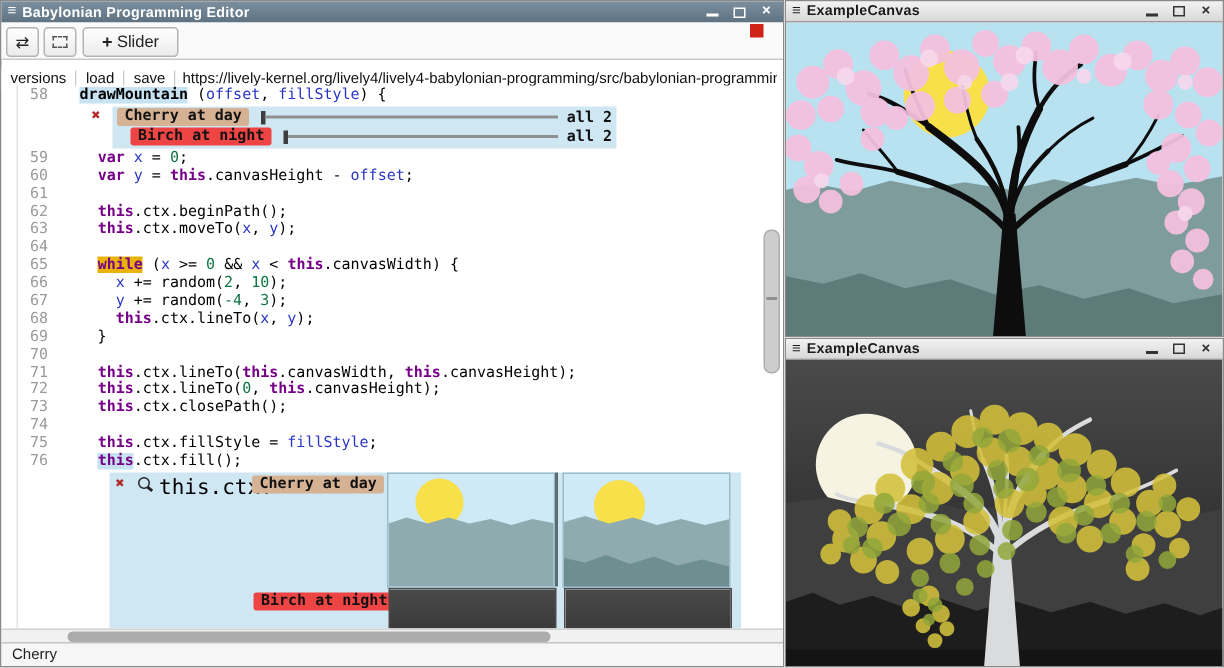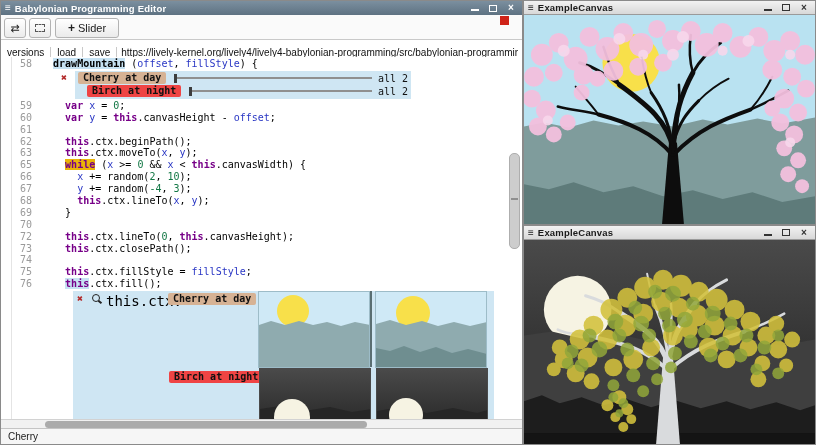--- a/index.html
+++ b/index.html
@@ -53,21 +53,21 @@
   #annotation-widget { position:relative; margin:1px 0 1px 74px; width:336px; background:#cfe6f3; padding:1px 3px; }
   #annotation-widget .aw-close { position:absolute; left:-14px; top:1px; color:#b32b2b; font-weight:bold; font-size:10px; }
   .aw-row { height:13px; display:flex; align-items:center; }
   .aw-row.indent { padding-left:9px; }
   .badge { font-family:"DejaVu Sans Mono",monospace; font-size:10px; font-weight:bold; color:#111; border-radius:2px; padding:0 5px; line-height:12px; white-space:nowrap; }
   .badge-cherry { background:#d6b294; }
   .badge-birch  { background:#ef4444; }
   .slider { flex:1; display:flex; align-items:center; margin:0 6px 0 8px; }
   .slider-handle { width:3px; height:9px; background:#3d3d3d; flex-shrink:0; }
   .slider-track { flex:1; height:2px; background:#8f8f8f; }
-  .aw-value { font-family:"DejaVu Sans Mono",monospace; font-size:10px; font-weight:normal; color:#111; white-space:nowrap; }
+  .aw-value { font-family:"DejaVu Sans Mono",monospace; font-size:10px; font-weight:bold; color:#111; white-space:nowrap; }
 
   
   #probe-widget { position:relative; margin-left:72px; margin-top:1px; width:421px; height:150px; background:#cfe6f3; }
   #probe-widget .pw-close { position:absolute; left:4px; top:2px; color:#b32b2b; font-weight:bold; font-size:10px; }
   .magnifier { position:absolute; left:19px; top:3px; width:8px; height:8px; border:1.6px solid #222; border-radius:50%; }
   .magnifier::after { content:""; position:absolute; left:5px; top:6px; width:4px; height:1.8px; background:#222; transform:rotate(40deg); }
   .pw-expr { position:absolute; left:33px; top:2px; font-family:"DejaVu Sans Mono",monospace; font-size:14px; color:#000; }
   .pw-badge1 { position:absolute; left:95px; top:2px; }
   .pw-badge2 { position:absolute; left:96px; top:80px; }
   .thumb { position:absolute; overflow:hidden; }
@@ -159,26 +159,28 @@
         <span class="aw-value">all 2</span>
       </div>
     </div>
 
     <div id="code-block-2">
         <div class="code-line"><span class="ln">59</span><span class="lt"><span class="p">    </span><span class="k">var</span><span class="p"> </span><span class="v">x</span><span class="p"> = </span><span class="n">0</span><span class="p">;</span></span></div>
         <div class="code-line"><span class="ln">60</span><span class="lt"><span class="p">    </span><span class="k">var</span><span class="p"> </span><span class="v">y</span><span class="p"> = </span><span class="k">this</span><span class="p">.canvasHeight - </span><span class="v">offset</span><span class="p">;</span></span></div>
         <div class="code-line"><span class="ln">61</span><span class="lt"></span></div>
         <div class="code-line"><span class="ln">62</span><span class="lt"><span class="p">    </span><span class="k">this</span><span class="p">.ctx.beginPath();</span></span></div>
         <div class="code-line"><span class="ln">63</span><span class="lt"><span class="p">    </span><span class="k">this</span><span class="p">.ctx.moveTo(</span><span class="v">x</span><span class="p">, </span><span class="v">y</span><span class="p">);</span></span></div>
+        <div class="code-line"><span class="ln">64</span><span class="lt"></span></div>
         <div class="code-line"><span class="ln">65</span><span class="lt"><span class="p">    </span><span class="khlp">while</span><span class="p"> (</span><span class="v">x</span><span class="p"> &gt;= </span><span class="n">0</span><span class="p"> &amp;&amp; </span><span class="v">x</span><span class="p"> &lt; </span><span class="k">this</span><span class="p">.canvasWidth) {</span></span></div>
         <div class="code-line"><span class="ln">66</span><span class="lt"><span class="p">      </span><span class="v">x</span><span class="p"> += random(</span><span class="n">2</span><span class="p">, </span><span class="n">10</span><span class="p">);</span></span></div>
         <div class="code-line"><span class="ln">67</span><span class="lt"><span class="p">      </span><span class="v">y</span><span class="p"> += random(</span><span class="n">-4</span><span class="p">, </span><span class="n">3</span><span class="p">);</span></span></div>
         <div class="code-line"><span class="ln">68</span><span class="lt"><span class="p">      </span><span class="k">this</span><span class="p">.ctx.lineTo(</span><span class="v">x</span><span class="p">, </span><span class="v">y</span><span class="p">);</span></span></div>
         <div class="code-line"><span class="ln">69</span><span class="lt"><span class="p">    }</span></span></div>
         <div class="code-line"><span class="ln">70</span><span class="lt"></span></div>
+        <div class="code-line"><span class="ln">71</span><span class="lt"><span class="p">    </span><span class="k">this</span><span class="p">.ctx.lineTo(</span><span class="k">this</span><span class="p">.canvasWidth, </span><span class="k">this</span><span class="p">.canvasHeight);</span></span></div>
         <div class="code-line"><span class="ln">72</span><span class="lt"><span class="p">    </span><span class="k">this</span><span class="p">.ctx.lineTo(</span><span class="n">0</span><span class="p">, </span><span class="k">this</span><span class="p">.canvasHeight);</span></span></div>
         <div class="code-line"><span class="ln">73</span><span class="lt"><span class="p">    </span><span class="k">this</span><span class="p">.ctx.closePath();</span></span></div>
         <div class="code-line"><span class="ln">74</span><span class="lt"></span></div>
         <div class="code-line"><span class="ln">75</span><span class="lt"><span class="p">    </span><span class="k">this</span><span class="p">.ctx.fillStyle = </span><span class="v">fillStyle</span><span class="p">;</span></span></div>
         <div class="code-line"><span class="ln">76</span><span class="lt"><span class="p">    </span><span class="khlb">this</span><span class="p">.ctx.fill();</span></span></div>
       </div>
 
     <div id="probe-widget">
       <span class="pw-close">✖</span>
       <span class="magnifier"></span>

